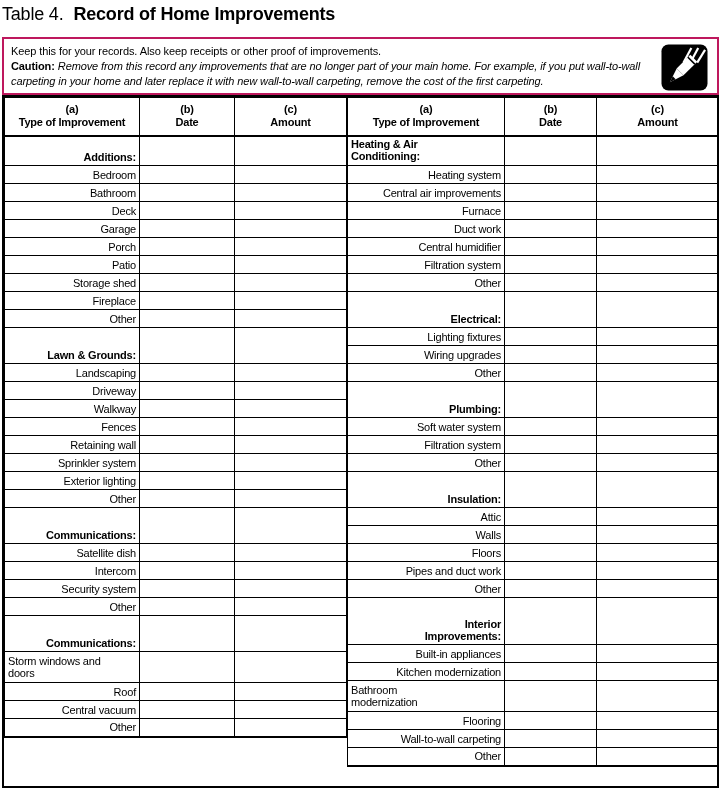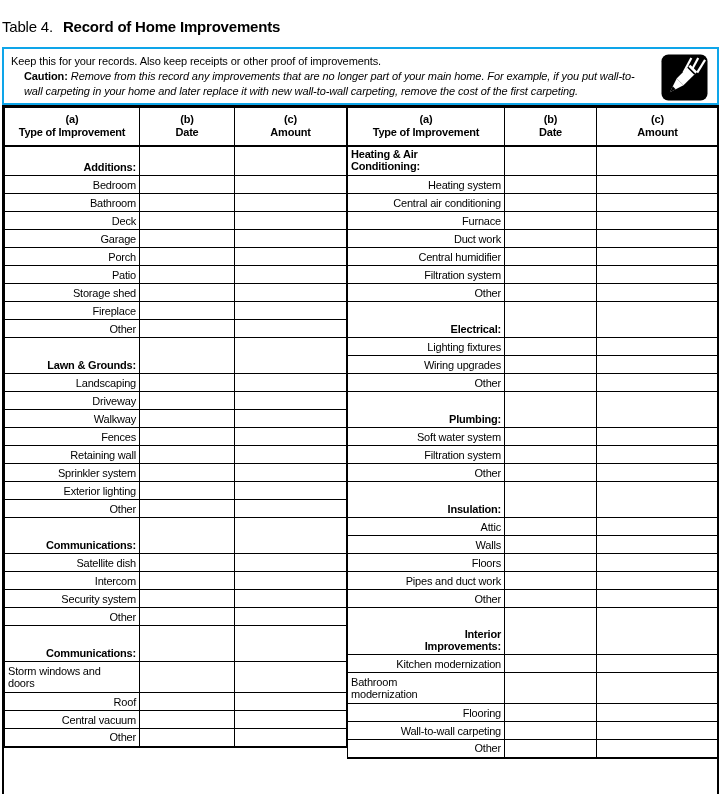--- a/index.html
+++ b/index.html
@@ -1,28 +1,28 @@
 <!DOCTYPE html>
 <html><head>
 <meta charset="utf-8">
 <style>
   html,body{margin:0;padding:0;background:#ffffff;color:#000;}
   body{width:725px;font-family:"Liberation Sans","DejaVu Sans",sans-serif;-webkit-font-smoothing:none;}
   .page{padding:4px 3px 10px 2px;width:720px;}
 
   
-  .title{font-size:15px;margin:14px 0 12px 0;letter-spacing:-0.2px;}
+  .title{font-size:18px;margin:0 0 12px 0;letter-spacing:-0.2px;}
   .title .prefix{font-weight:normal;margin-right:10px;}
   .title .main{font-weight:bold;}
 
   
-  .notice{position:relative;border:2px solid #0ea5e9;width:717px;height:58px;box-sizing:border-box;
+  .notice{position:relative;border:2px solid #be185d;width:717px;height:58px;box-sizing:border-box;
           padding:5px 70px 4px 7px;}
   .notice .line1{font-size:11px;line-height:15px;letter-spacing:-0.1px;}
-  .notice .caution{font-size:11px;line-height:15px;letter-spacing:-0.1px;margin-left:13px;}
+  .notice .caution{font-size:11px;line-height:15px;letter-spacing:-0.1px;}
   .notice .caution b{font-style:normal;font-weight:bold;}
   .notice .caution i{font-style:italic;}
   .notice .icon{position:absolute;right:9px;top:5px;width:47px;height:47px;}
 
   
   .frame{border:2px solid #000;width:717px;height:693px;box-sizing:border-box;
          display:flex;align-items:flex-start;overflow:hidden;margin-top:0;}
 
   table.tbl{border-collapse:collapse;table-layout:fixed;border-bottom:2px solid #000;}
   table#tbl-left{width:342px;}
@@ -340,21 +340,21 @@
           </tr>
           <tr class="r-item">
             <td>
               <span class="lbl">Heating system</span>
             </td>
             <td></td>
             <td></td>
           </tr>
           <tr class="r-item">
             <td>
-              <span class="lbl">Central air conditioning</span>
+              <span class="lbl">Central air improvements</span>
             </td>
             <td></td>
             <td></td>
           </tr>
           <tr class="r-item">
             <td>
               <span class="lbl">Furnace</span>
             </td>
             <td></td>
             <td></td>
@@ -482,20 +482,27 @@
             <td>
               <span class="lbl">Other</span>
             </td>
             <td></td>
             <td></td>
           </tr>
           <tr class="r-section2">
             <td>
               <span class="lbl">Interior
 Improvements:</span>
+            </td>
+            <td></td>
+            <td></td>
+          </tr>
+          <tr class="r-item">
+            <td>
+              <span class="lbl">Built-in appliances</span>
             </td>
             <td></td>
             <td></td>
           </tr>
           <tr class="r-item">
             <td>
               <span class="lbl">Kitchen modernization</span>
             </td>
             <td></td>
             <td></td>

